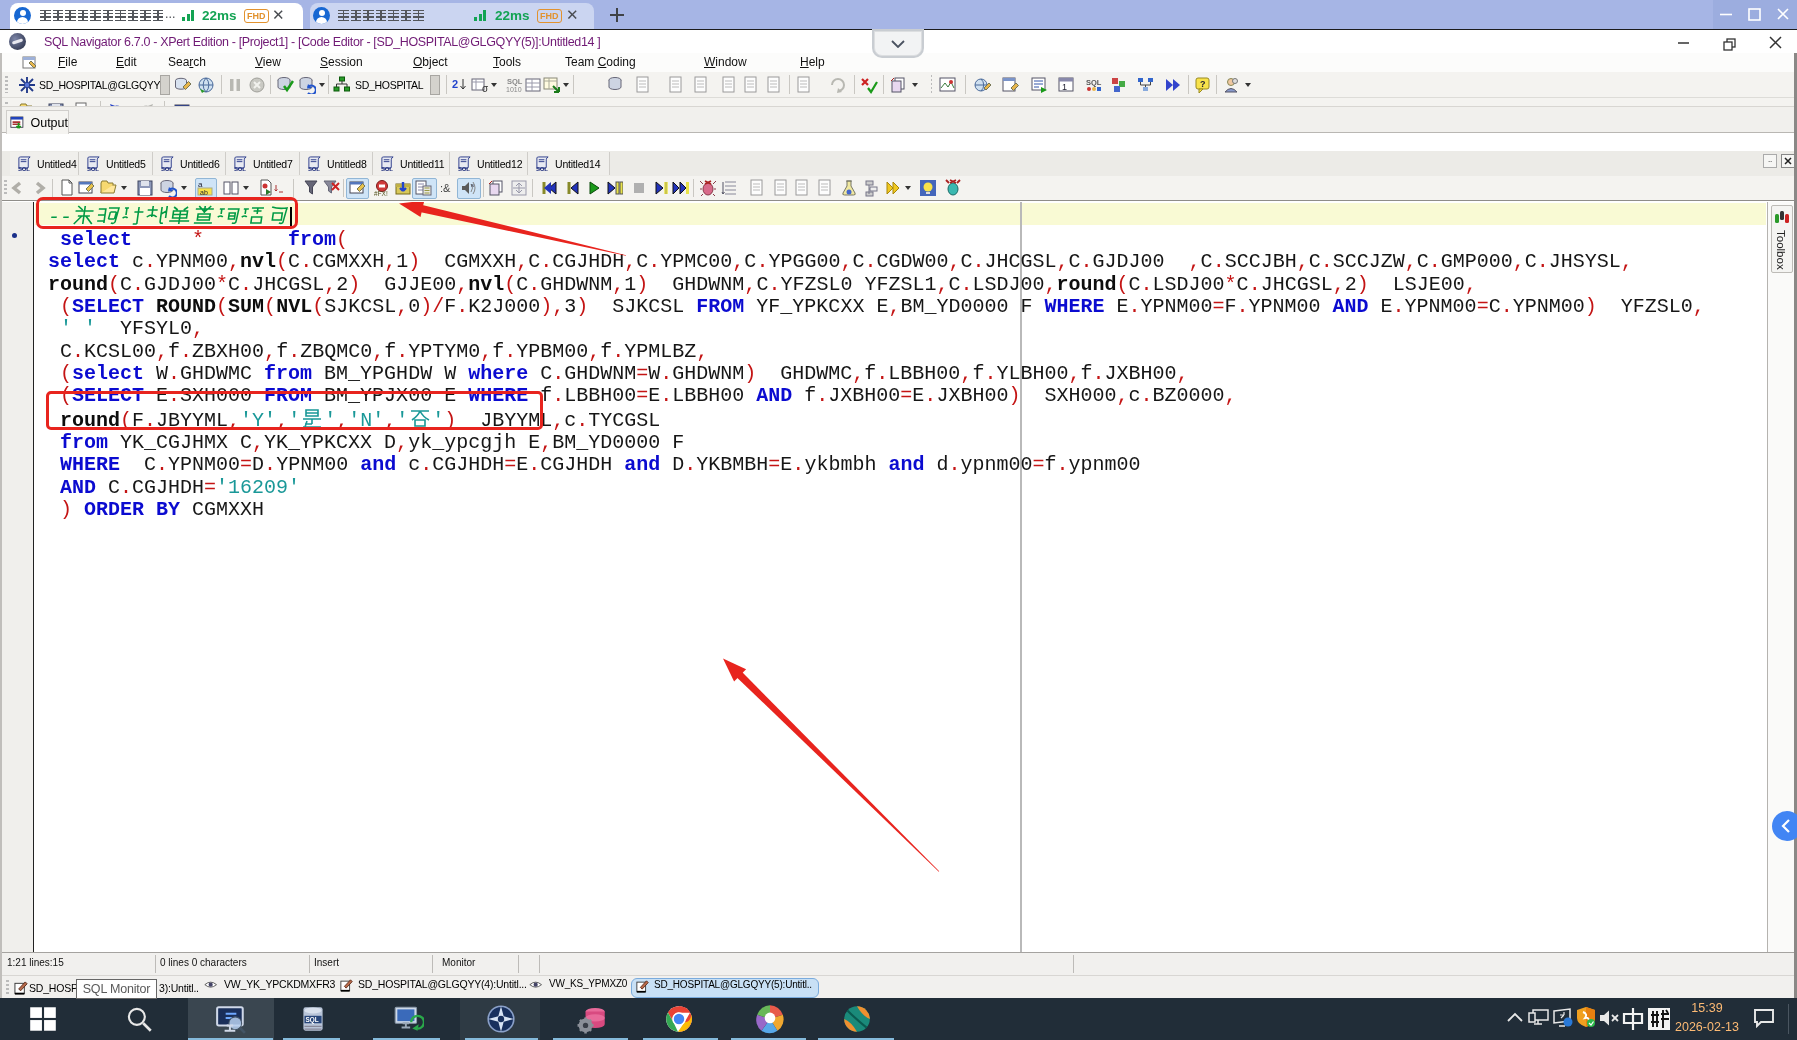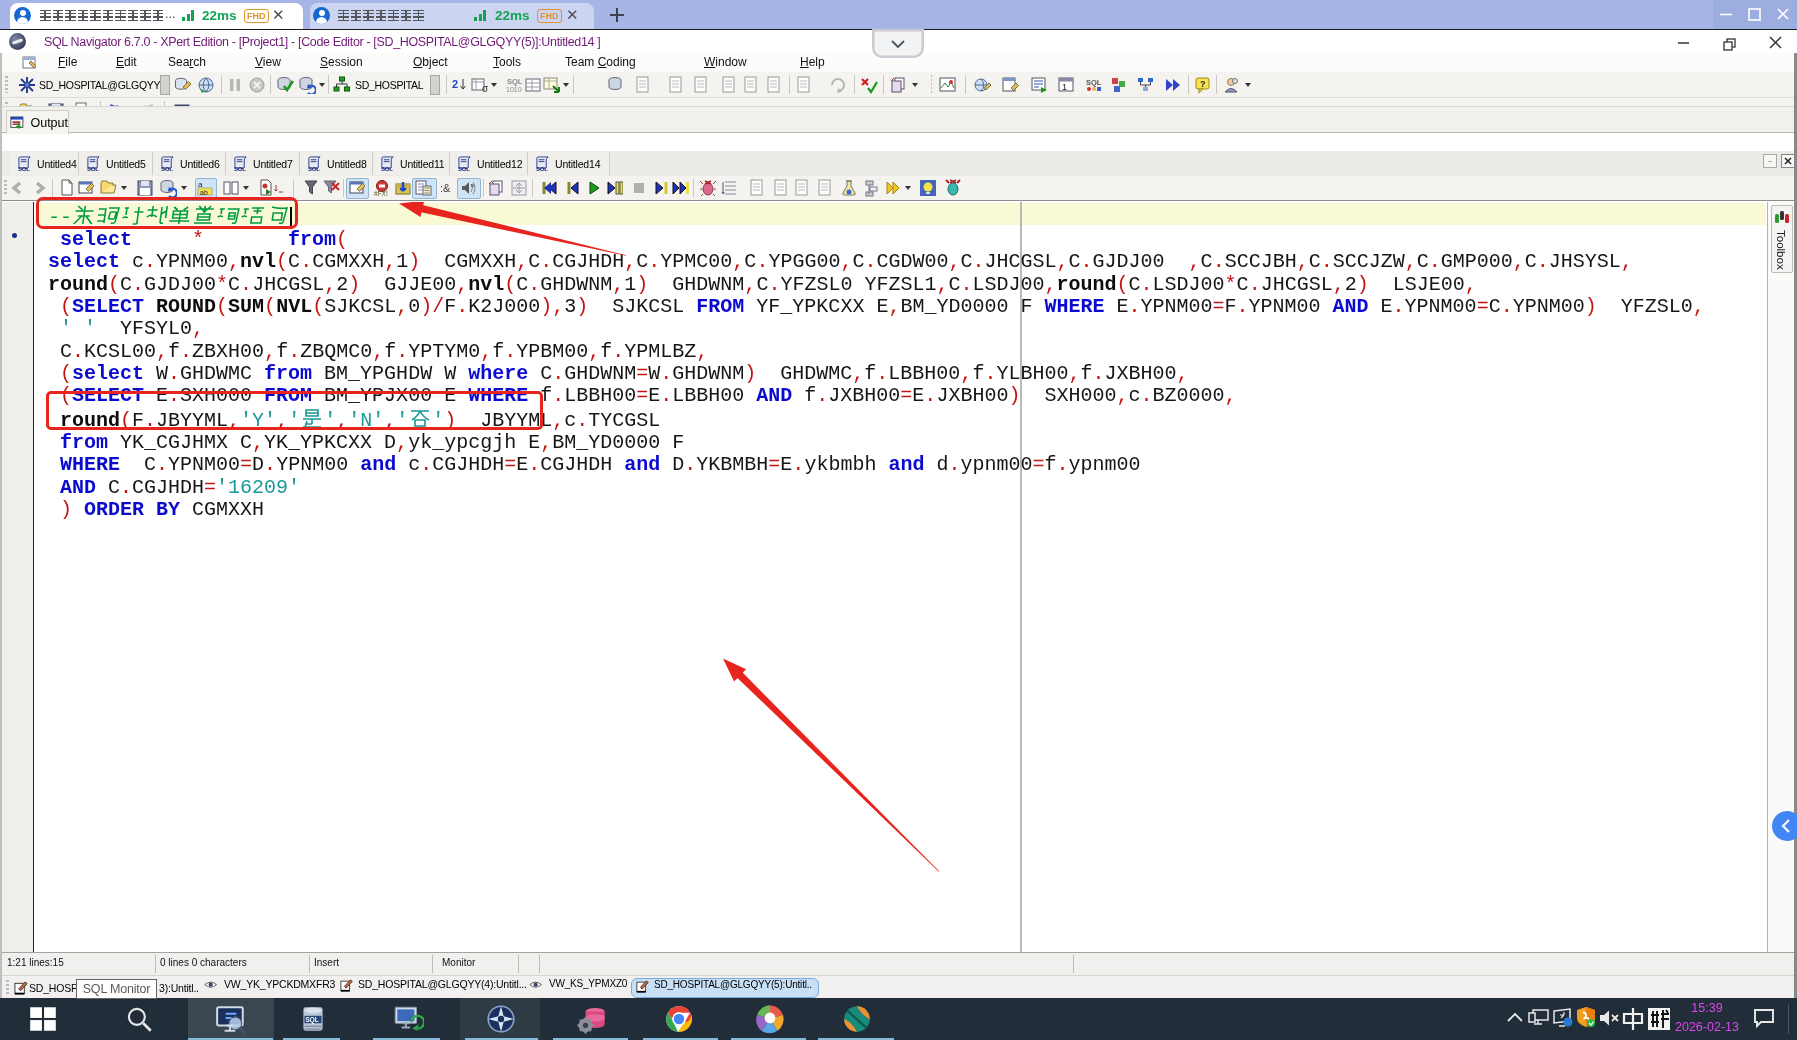--- a/index.html
+++ b/index.html
@@ -78,21 +78,21 @@
 
 #btabs{left:2px;top:975px;width:1792px;height:23px;background:#f1f0ee;border-top:1px solid #d8d6d3;position:absolute;font-size:10.5px;color:#000;letter-spacing:-0.2px}
 .pgico{width:14px;height:15px;position:relative;flex:none;margin-right:4px}
 .btb{position:absolute;top:2px;height:20px;display:flex;align-items:flex-start}
 #tooltip{left:74px;top:3px;width:81px;height:20px;background:#fff;border:1.3px solid #666;position:absolute;z-index:5;font-size:12.5px;color:#5a5a5a;display:flex;align-items:center;justify-content:center}
 #acttab{background:#c8e0f5;border:1px solid #7aabdd;border-radius:6px}
 
 #task{left:0;top:998px;width:1797px;height:42px;background:#212d38;position:absolute}
 .tund{position:absolute;top:39.5px;height:2.2px;background:#85badb}
 .tray{position:absolute;color:#fff}
-#clock{position:absolute;left:1672px;top:1px;width:70px;text-align:center;color:#d946ef;font-size:12.5px;line-height:19px}
+#clock{position:absolute;left:1672px;top:1px;width:70px;text-align:center;color:#fdba74;font-size:12.5px;line-height:19px}
 
 #lbord{left:0;top:53px;width:2px;height:945px;background:#c0bebb;position:absolute}
 #rbord{left:1794px;top:53px;width:3px;height:945px;background:#8a8886;position:absolute}
 </style></head>
 <body>
 <div id="stage">
 
 <div id="bbar" class="abs">
  <div class="zone abs"></div>
  <div class="btab abs" style="left:10px;width:293px;background:#fff">

